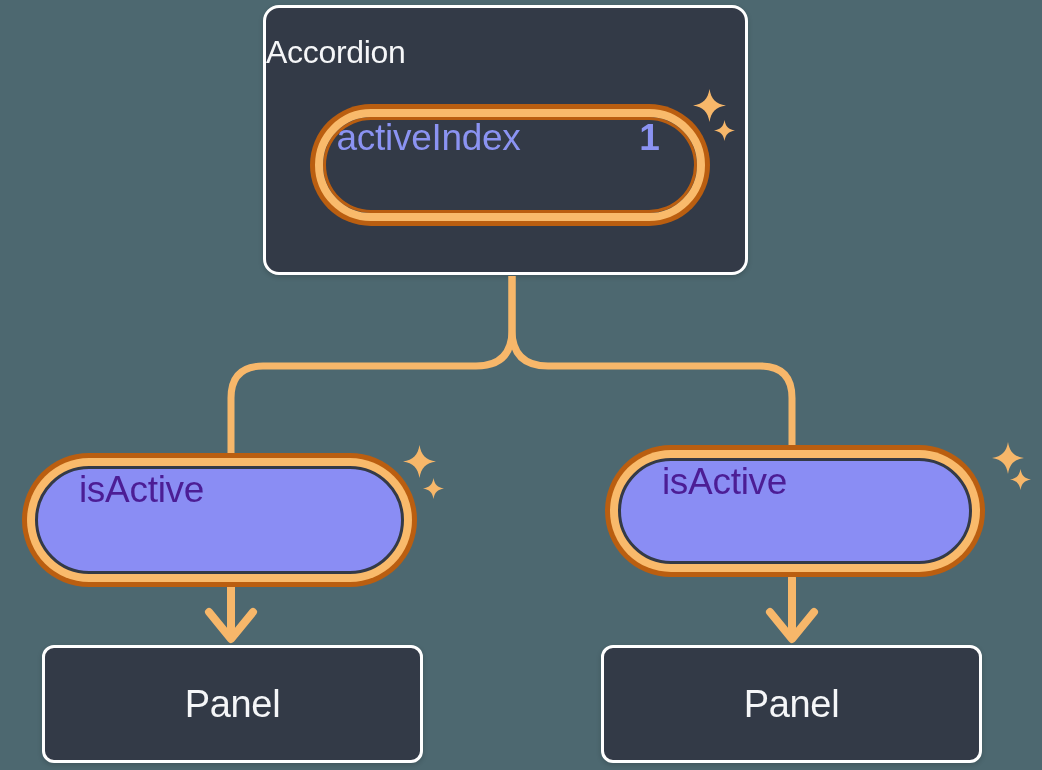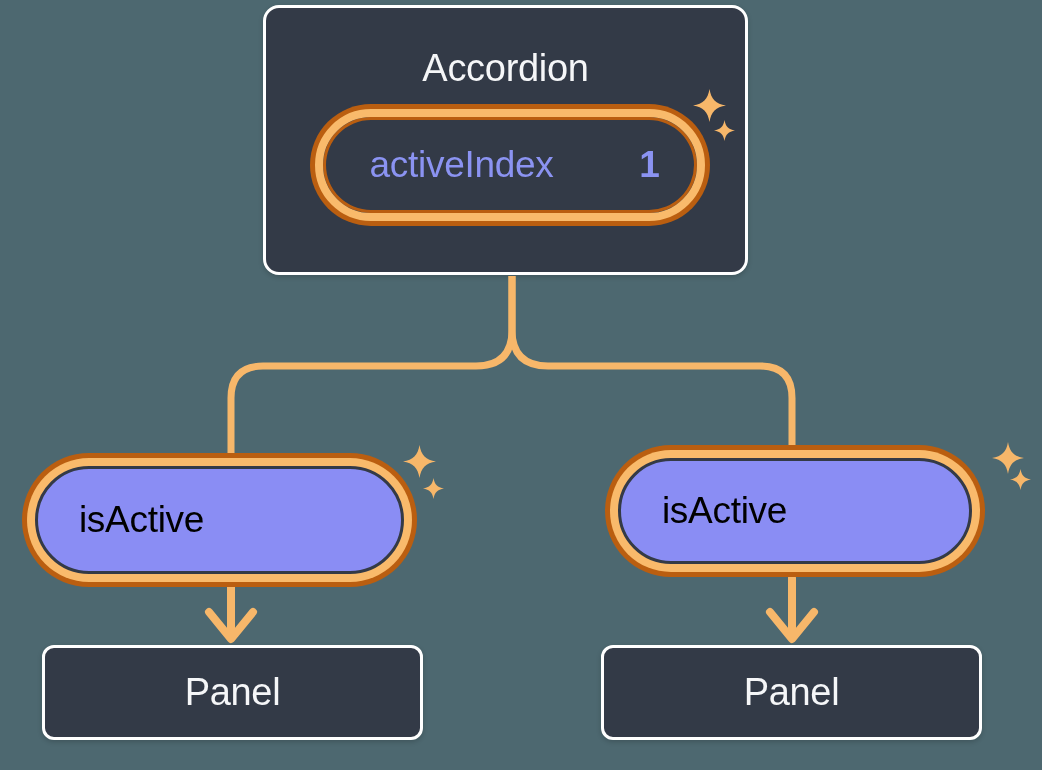--- a/index.html
+++ b/index.html
@@ -9,57 +9,57 @@
     font-family:"Liberation Sans","DejaVu Sans",sans-serif;
   }
   
   .node{
     position:absolute;box-sizing:border-box;
     background:#333A47;border:3px solid #FFFFFF;
     box-shadow:0 2px 5px rgba(0,0,0,.18);
   }
   .accordion-node{left:263px;top:5px;width:485px;height:270px;border-radius:16px;z-index:1;}
   .node-title{
-    margin-top:39px;text-align:center;
-    color:#F5F6F8;font-size:38px;font-weight:500;letter-spacing:-.3px;
+    margin-top:26px;text-align:left;
+    color:#F5F6F8;font-size:32px;font-weight:500;letter-spacing:-.3px;
   }
   .panel-node{
-    top:645px;width:381px;height:95px;border-radius:12px;z-index:1;
+    top:645px;width:381px;height:118px;border-radius:12px;z-index:1;
     display:flex;align-items:center;justify-content:center;
     color:#F5F6F8;font-size:38px;font-weight:500;letter-spacing:-.3px;
   }
   .panel-left{left:42px;}
   .panel-right{left:601px;}
   
   .connectors{position:absolute;left:0;top:0;z-index:2;}
   
   .pill{
     position:absolute;box-sizing:border-box;border-radius:999px;
-    display:flex;align-items:center;z-index:3;
+    display:flex;align-items:flex-start;z-index:3;gap:33px;
   }
   .pill-state{ 
     left:315px;top:109px;width:390px;height:112px;
     background:#333A47;border:8px solid #F9BA6B;
     box-shadow:0 0 0 5px #BA5E10, inset 0 0 0 3px #BA5E10;
   }
   .pill-prop{ 
     background:#8A8DF4;border:3px solid #343A46;
     box-shadow:0 0 0 8px #F9BA6B, 0 0 0 13px #BA5E10;
   }
   .pill-prop-left{left:35px;top:466px;width:369px;height:108px;}
   .pill-prop-right{left:618px;top:458px;width:354px;height:106px;}
   .cell{
     display:flex;align-items:center;justify-content:center;
     font-size:37px;letter-spacing:-.3px;white-space:nowrap;
   }
   .pill-state .cell{color:#8B93F2;}
   .pill-state .cell-name{flex:1;font-weight:500;}
   .pill-state .cell-value{width:95px;font-weight:700;}
   .pill-state .vdiv{width:2px;background:#F9BA6B;}
-  .pill-prop .cell{color:#000000;}
+  .pill-prop .cell{color:#4c1d95;}
   .pill-prop .cell-name{width:207px;font-weight:500;}
   .pill-prop .cell-value{flex:1;font-weight:700;}
   .pill-prop .vdiv{width:2px;background:#343A46;}
   
   .sparkle{position:absolute;z-index:4;}
 </style>
 </head>
 <body>
 
 <div class="stage">

